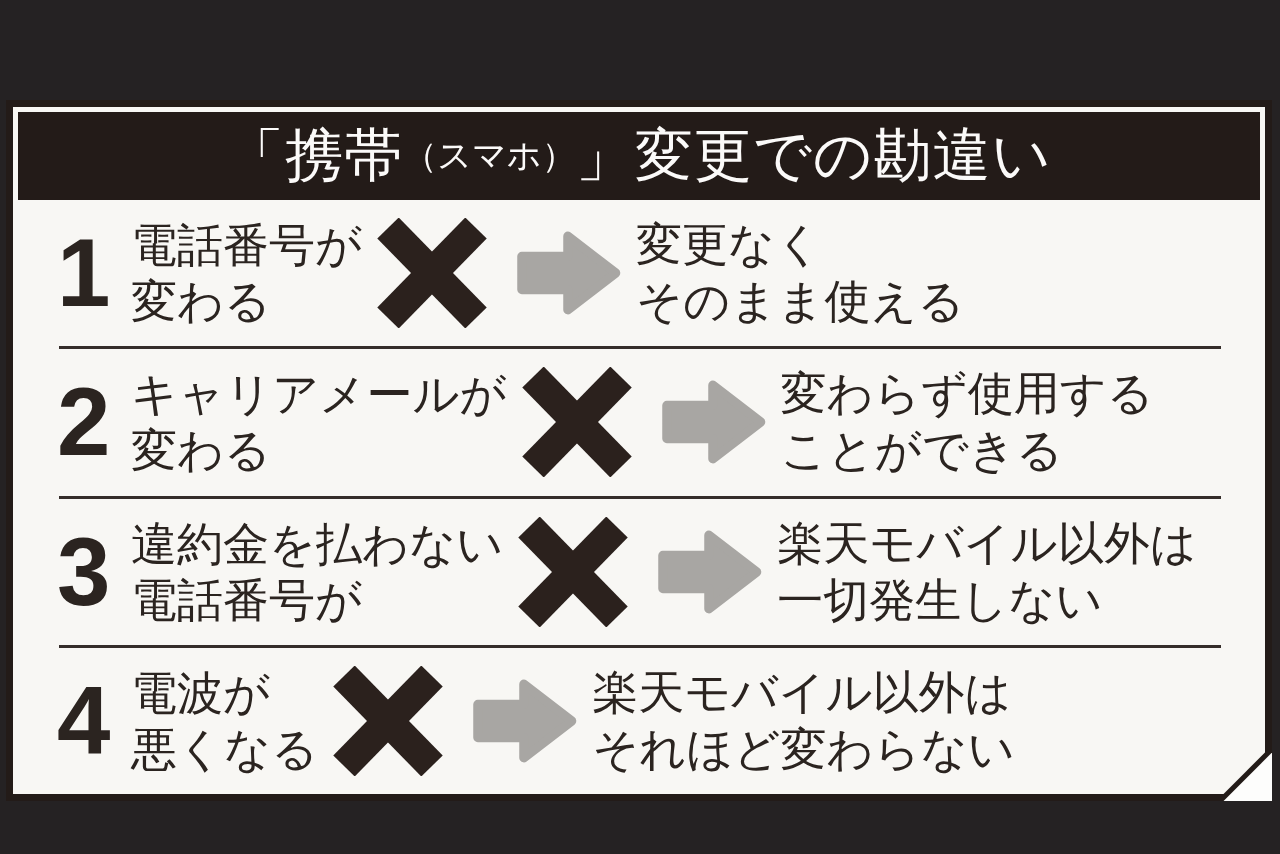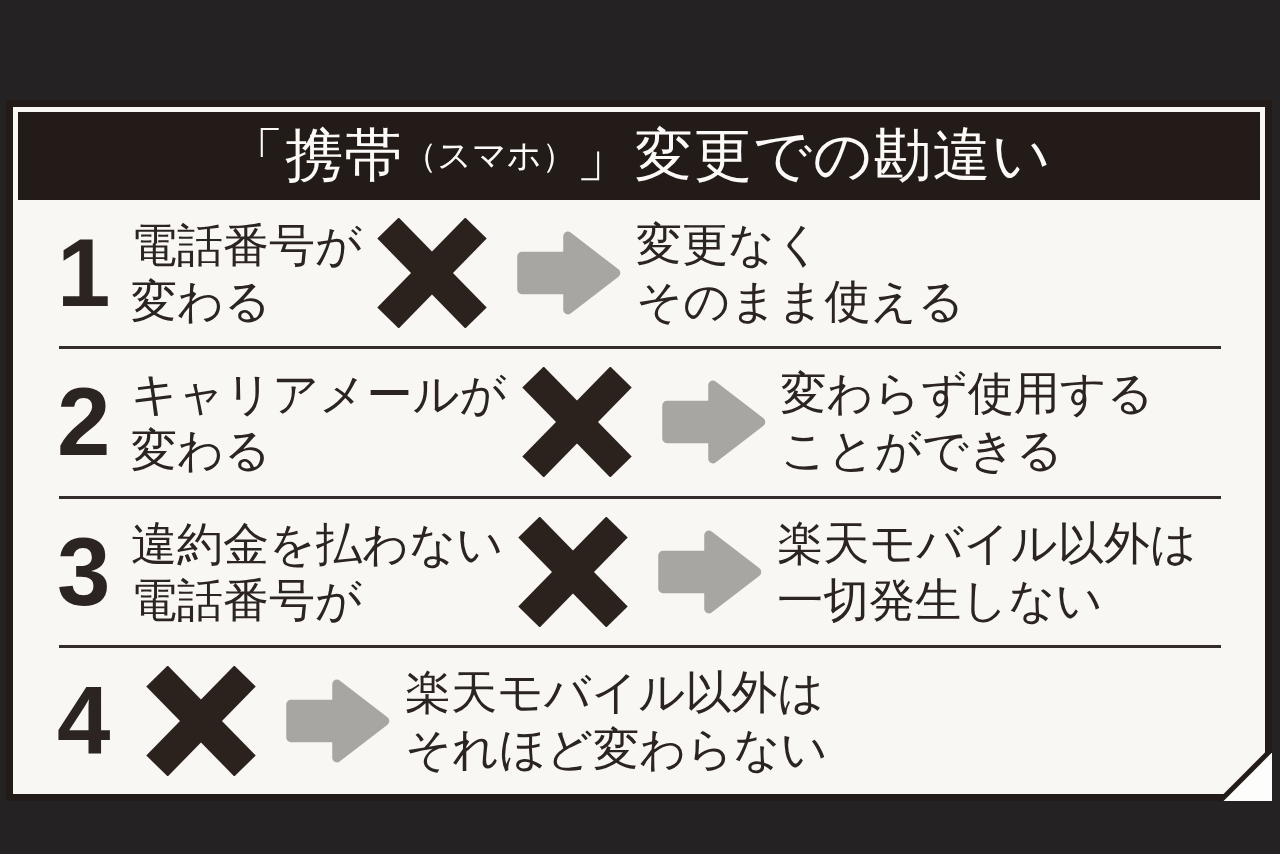--- a/index.html
+++ b/index.html
@@ -155,20 +155,24 @@
       <div class="right-txt">
         <div>楽天モバイル以外は</div>
         <div>一切発生しない</div>
       </div>
     </div>
 
     <div class="divider"></div>
 
     <div class="row">
       <div class="num">4</div>
+      <div class="txt">
+        <div>電波が</div>
+        <div>悪くなる</div>
+      </div>
       <svg class="x-icon" viewBox="0 0 124 110" xmlns="http://www.w3.org/2000/svg">
         <line x1="18" y1="10" x2="106" y2="100" stroke="#2b211d" stroke-width="30" stroke-linecap="butt"></line>
         <line x1="106" y1="10" x2="18" y2="100" stroke="#2b211d" stroke-width="30" stroke-linecap="butt"></line>
       </svg>
       <svg class="arrow-icon" viewBox="0 0 120 100" xmlns="http://www.w3.org/2000/svg">
         <path d="M12,32 H62 V10 L114,50 L62,90 V68 H12 Z" fill="#a8a6a3" stroke="#a8a6a3" stroke-width="10" stroke-linejoin="round"></path>
       </svg>
       <div class="right-txt">
         <div>楽天モバイル以外は</div>
         <div>それほど変わらない</div>

